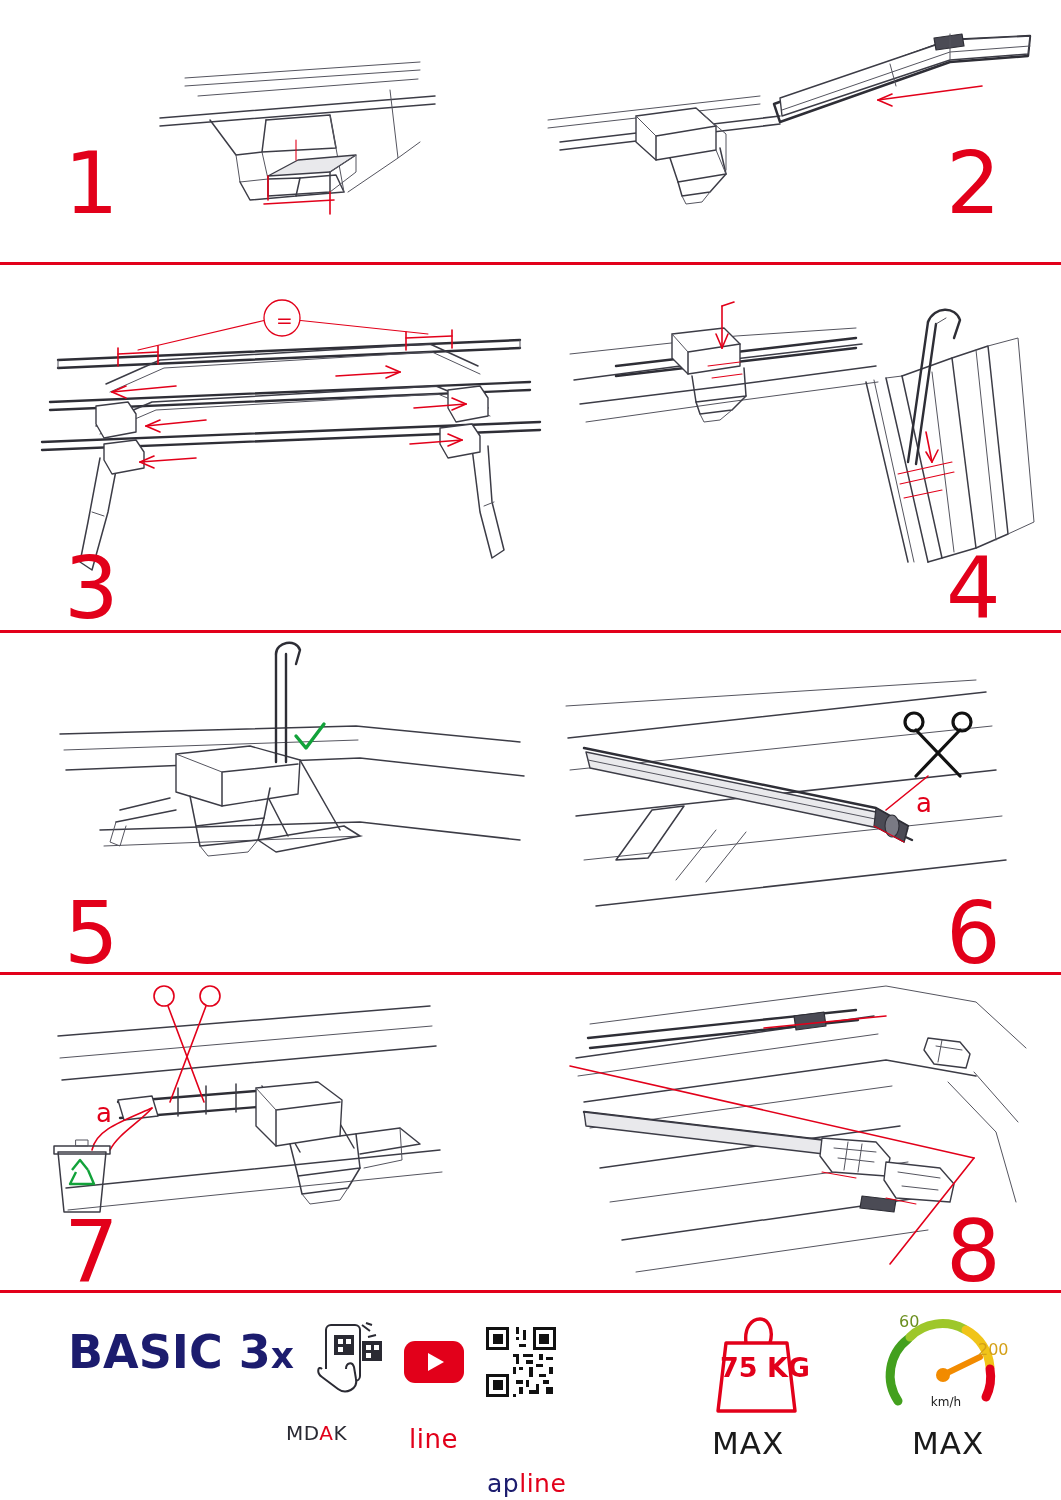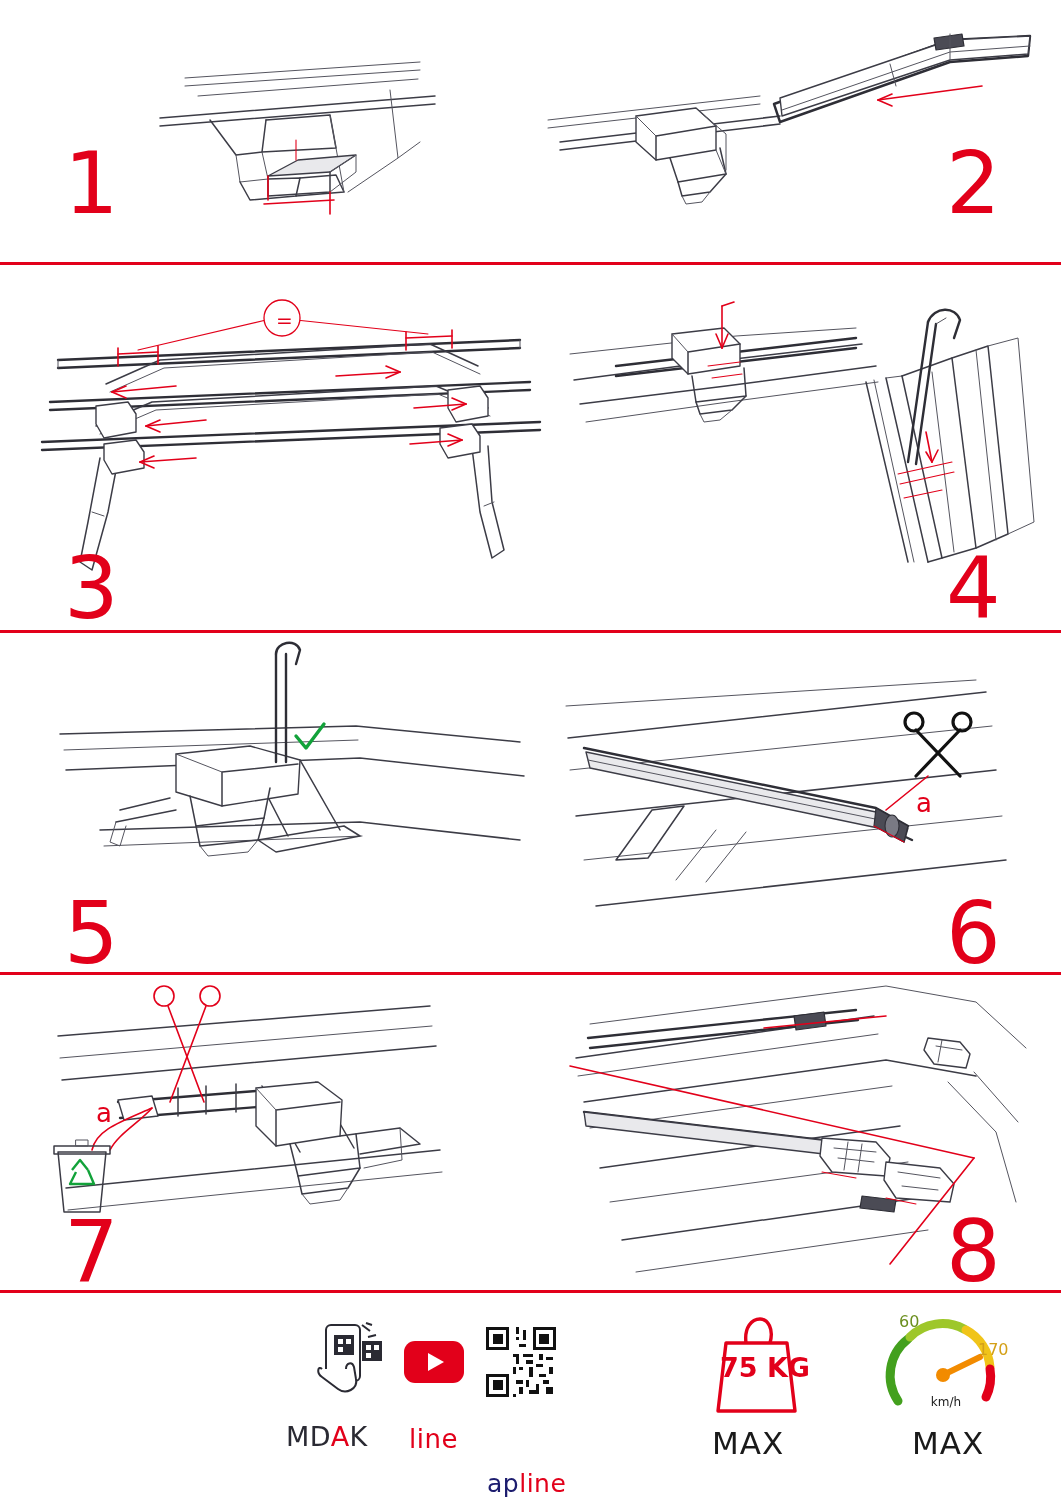--- a/index.html
+++ b/index.html
@@ -74,21 +74,21 @@
     font-family: "DejaVu Sans", sans-serif;
     font-weight: bold;
     font-size: 29px;
     color: #1c1c6e;
   }
   .brand-sub .part { color: #e2001a; }
 
   .logo-label {
     position: absolute;
     font-family: "DejaVu Sans", sans-serif;
-    font-size: 27px;
+    font-size: 20px;
     letter-spacing: 0.5px;
   }
   .mdak-label { left: 286px; top: 1421px; color: #2a2a33; }
   .mdak-label .a { color: #e2001a; }
   .ipqi-label { left: 409px; top: 1424px; color: #e2001a; font-size: 26px; }
   .apline-label { left: 487px; top: 1421px; color: #1c1c6e; font-size: 25px; margin-top: 48px; }
   .apline-label .li { color: #e2001a; }
 
   .max-label {
     position: absolute;
@@ -569,29 +569,32 @@
       <path d="M18,92 A46,46 0 0 1 28,30" fill="none" stroke="#43a01e" stroke-width="9" stroke-linecap="round"></path>
       <path d="M30,28 A46,46 0 0 1 84,20" fill="none" stroke="#9ec72a" stroke-width="9" stroke-linecap="round"></path>
       <path d="M86,21 A46,46 0 0 1 110,58" fill="none" stroke="#f0c419" stroke-width="9" stroke-linecap="round"></path>
       <path d="M110,60 A46,46 0 0 1 106,88" fill="none" stroke="#e2001a" stroke-width="9" stroke-linecap="round"></path>
       <circle cx="63" cy="66" r="7" fill="#f28b00"></circle>
       <path d="M63,66 L100,48" stroke="#f28b00" stroke-width="6" stroke-linecap="round"></path>
     </svg>
 
   </div>
 
+  <div class="brand-title">
+    <span>BASIC 3</span><span class="x">x</span>
+  </div>
 
   <div class="logo-label mdak-label">
     <span>MD</span><span class="a">A</span><span>K</span>
   </div>
   <div class="logo-label ipqi-label">line</div>
   <div class="logo-label apline-label">
     <span>ap</span><span class="li">line</span>
   </div>
 
   <div class="weight-text">75 KG</div>
   <div class="max-label max1">MAX</div>
   <div class="max-label max2">MAX</div>
   <div class="kmh-text">km/h</div>
   <div class="gauge-tick tick60">60</div>
-  <div class="gauge-tick tick120">170</div>
+  <div class="gauge-tick tick120">200</div>
 
 </div>
 
 </body></html>

